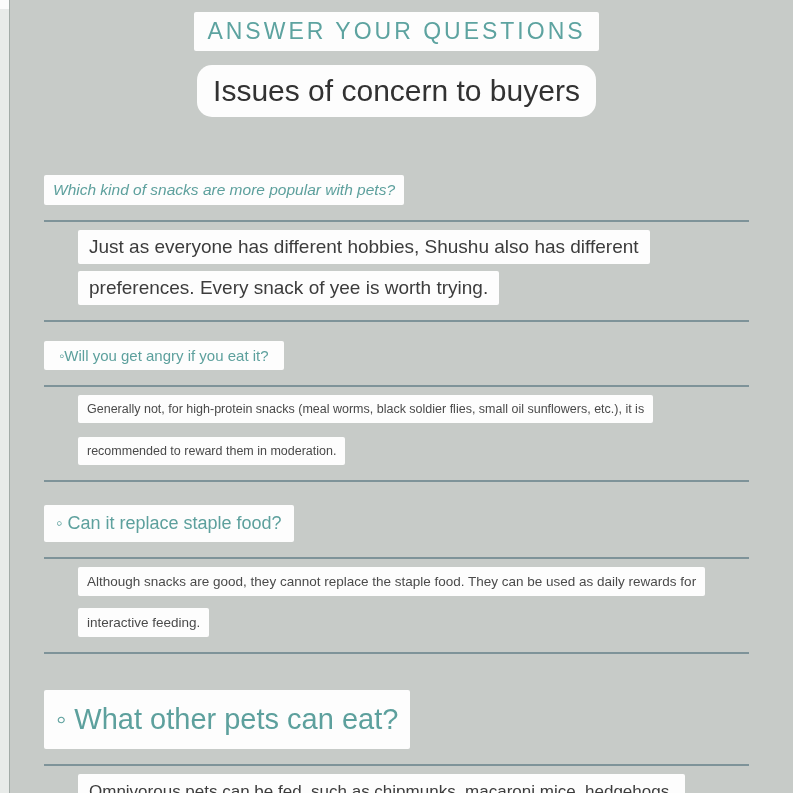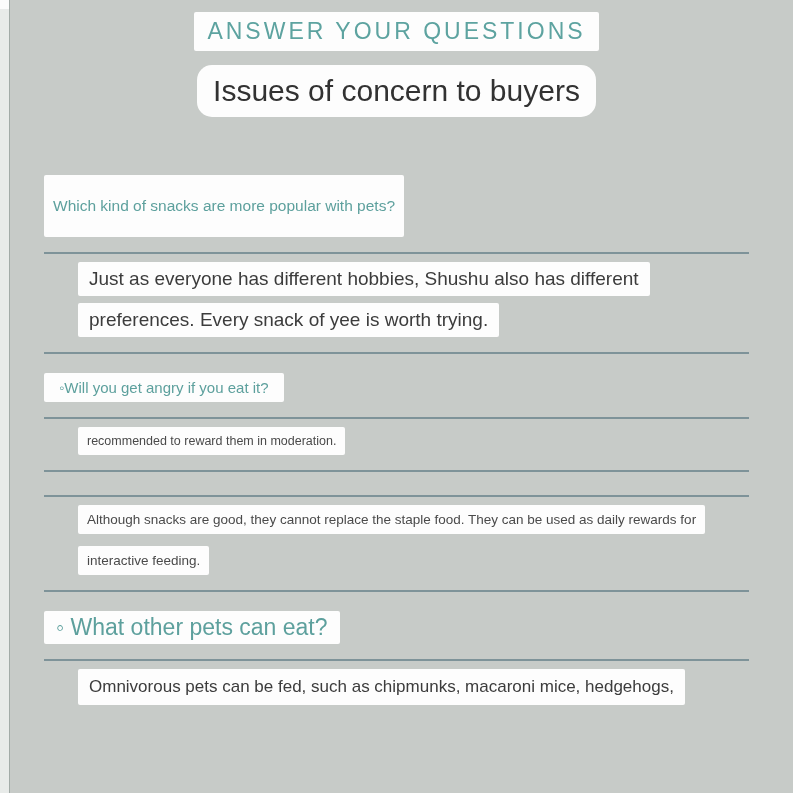--- a/index.html
+++ b/index.html
@@ -65,33 +65,33 @@
     margin-top: 15px;
   }
   .a-block { margin-top: 8px; padding-left: 34px; }
   .a-line {
     display: table;
     white-space: nowrap;
     margin-bottom: 6px;
   }
   
   .item1 { margin-top: 58px; }
-  .item1 .q { font-size: 15.5px; padding: 22px 9px; }
+  .item1 .q { font-size: 15.5px; padding: 6px 9px; font-style: italic; }
   .item1 .a-line { font-size: 19px; padding: 6px 11px; color: #3c3c3c; margin-bottom: 7px; }
 
   .item2 { margin-top: 19px; }
   .item2 .q { font-size: 15px; padding: 6px 15px; }
   .item2 .a-line { font-size: 12.5px; padding: 7px 9px; color: #4a4a4a; margin-bottom: 14px; }
 
   .item3 { margin-top: 23px; }
   .item3 .q { font-size: 18px; padding: 8px 12px; }
   .item3 .a-line { font-size: 13.5px; padding: 7px 9px; color: #4a4a4a; margin-bottom: 12px; }
 
   .item4 { margin-top: 19px; }
-  .item4 .q { font-size: 23px; padding: 3px 12px; }
+  .item4 .q { font-size: 29px; padding: 13px 12px; margin-top: 17px; }
   .item4 .a-line { font-size: 17px; padding: 8px 11px; color: #3c3c3c; margin-bottom: 7px; }
 </style>
 </head>
 <body>
 
 <div class="screen">
   <div class="left-strip"></div>
   <div class="corner-chip"></div>
 
   <div class="content">
@@ -115,26 +115,30 @@
       </div>
       <div class="hr"></div>
     </section>
 
     <section class="faq-item item2">
       <div class="q-row">
         <span class="box q">◦Will you get angry if you eat it?</span>
       </div>
       <div class="hr"></div>
       <div class="a-block">
+        <span class="box a-line">Generally not, for high-protein snacks (meal worms, black soldier flies, small oil sunflowers, etc.), it is</span>
         <span class="box a-line">recommended to reward them in moderation.</span>
       </div>
       <div class="hr"></div>
     </section>
 
     <section class="faq-item item3">
+      <div class="q-row">
+        <span class="box q">◦ Can it replace staple food?</span>
+      </div>
       <div class="hr"></div>
       <div class="a-block">
         <span class="box a-line">Although snacks are good, they cannot replace the staple food. They can be used as daily rewards for</span>
         <span class="box a-line">interactive feeding.</span>
       </div>
       <div class="hr"></div>
     </section>
 
     <section class="faq-item item4">
       <div class="q-row">

